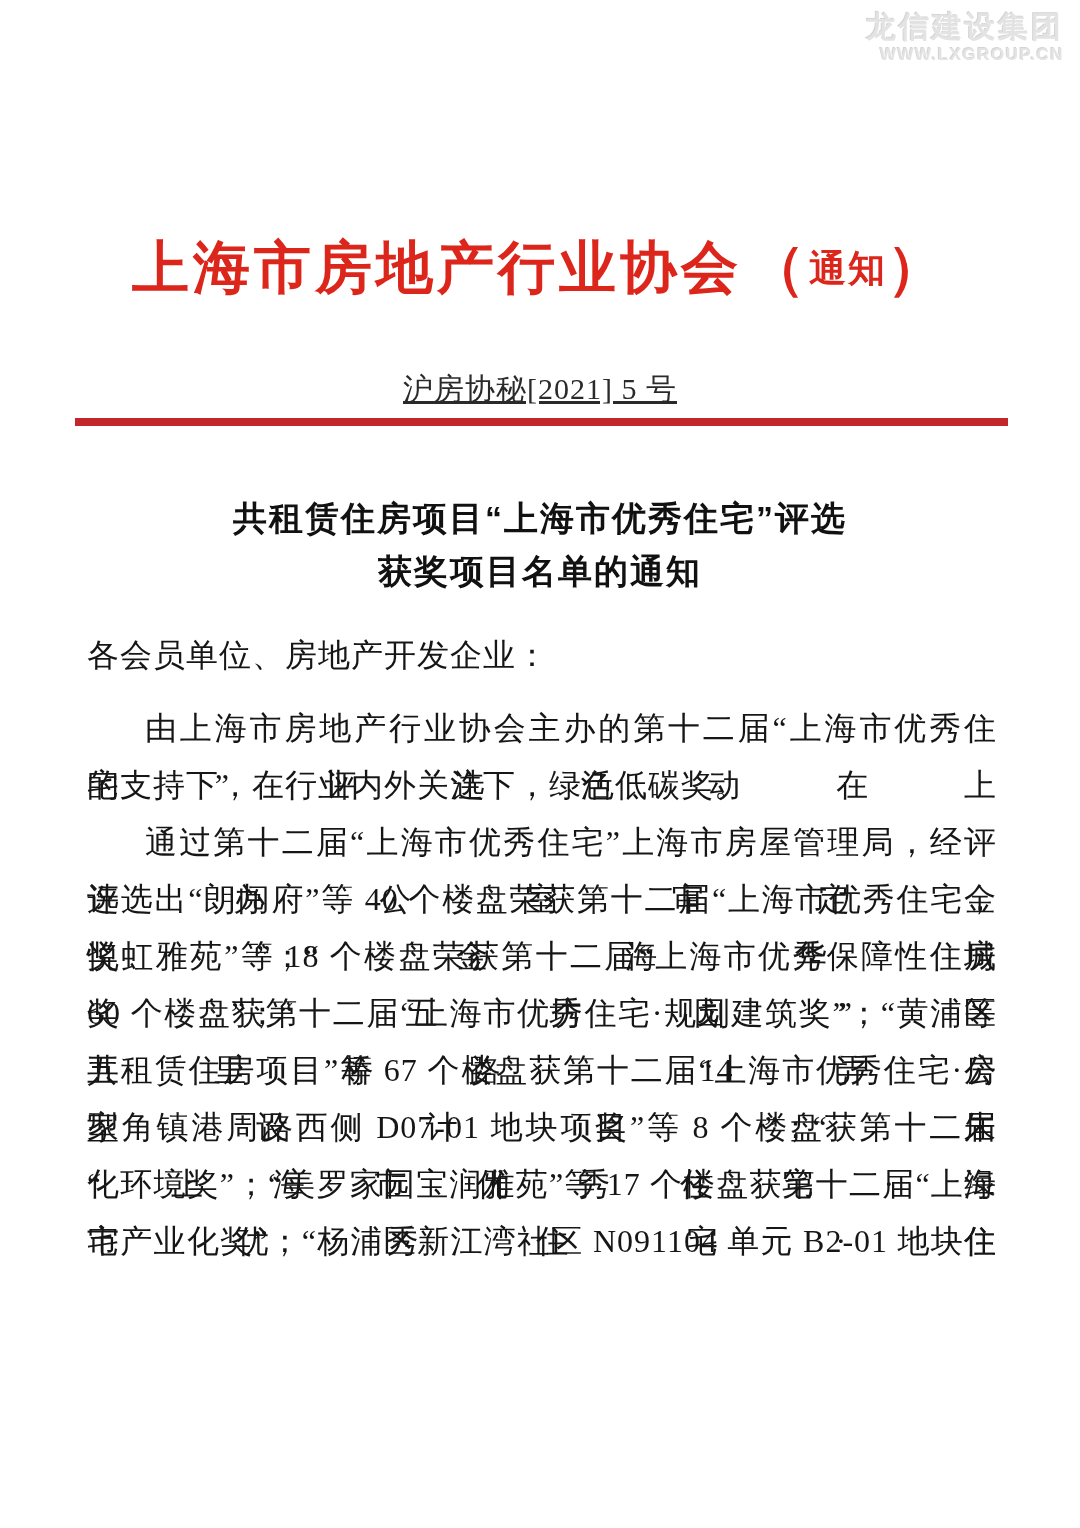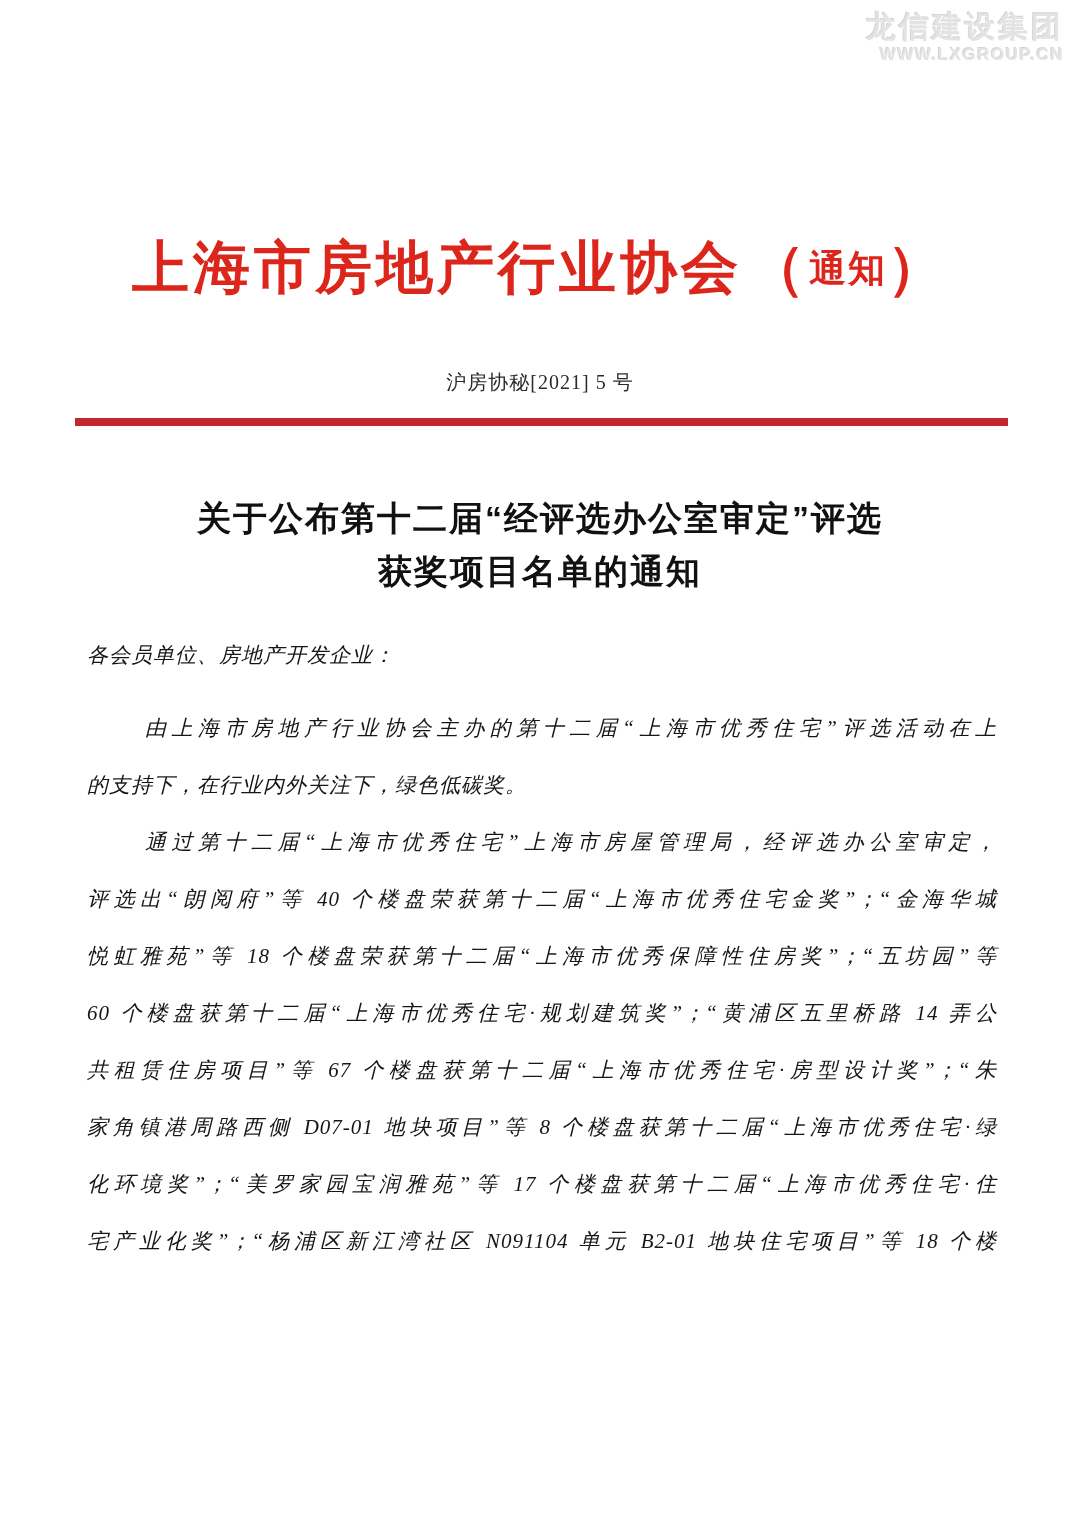--- a/index.html
+++ b/index.html
@@ -62,23 +62,24 @@
     letter-spacing: 2px;
   }
 
   
   .doc-number {
     position: absolute;
     top: 369px;
     left: 0;
     width: 100%;
     text-align: center;
-    font-size: 20px;
+    font-size: 30px;
     letter-spacing: 1px;
     color: #2a2a2a;
+    text-decoration: underline;
   }
 
   
   .red-rule {
     position: absolute;
     top: 418px;
     left: 75px;
     width: 933px;
     height: 8px;
     background: #c2272b;
@@ -99,24 +100,23 @@
     line-height: 53px;
     letter-spacing: 2px;
   }
 
   
   .body-block {
     position: absolute;
     top: 627px;
     left: 87px;
     width: 910px;
-    font-size: 21px;
+    font-size: 32px;
     color: #161616;
     letter-spacing: 1px;
-    font-style: italic;
   }
   .line {
     height: 57px;
     line-height: 57px;
     white-space: nowrap;
   }
   .line.fill {
     white-space: normal;
     text-align: justify;
     text-align-last: justify;
@@ -147,21 +147,21 @@
     <div class="wm-url">WWW.LXGROUP.CN</div>
   </div>
 
   <h1 class="org-title"><span>上海市房地产行业协会</span><span class="paren">（</span><span class="notice-small">通知</span><span class="paren close">）</span></h1>
 
   <div class="doc-number">沪房协秘[2021] 5 号</div>
 
   <div class="red-rule"></div>
 
   <h2 class="subject">
-    <div>关于公布第十二届“经评选办公室审定”评选</div>
+    <div>共租赁住房项目“上海市优秀住宅”评选</div>
     <div>获奖项目名单的通知</div>
   </h2>
 
   <div class="body-block">
     <div class="line salutation">各会员单位、房地产开发企业：</div>
 
     <div class="line indent fill">由上海市房地产行业协会主办的第十二届“上海市优秀住宅”评选活动在上</div>
     <div class="line">的支持下，在行业内外关注下，绿色低碳奖。</div>
 
     <div class="line indent fill">通过第十二届“上海市优秀住宅”上海市房屋管理局，经评选办公室审定，</div>

